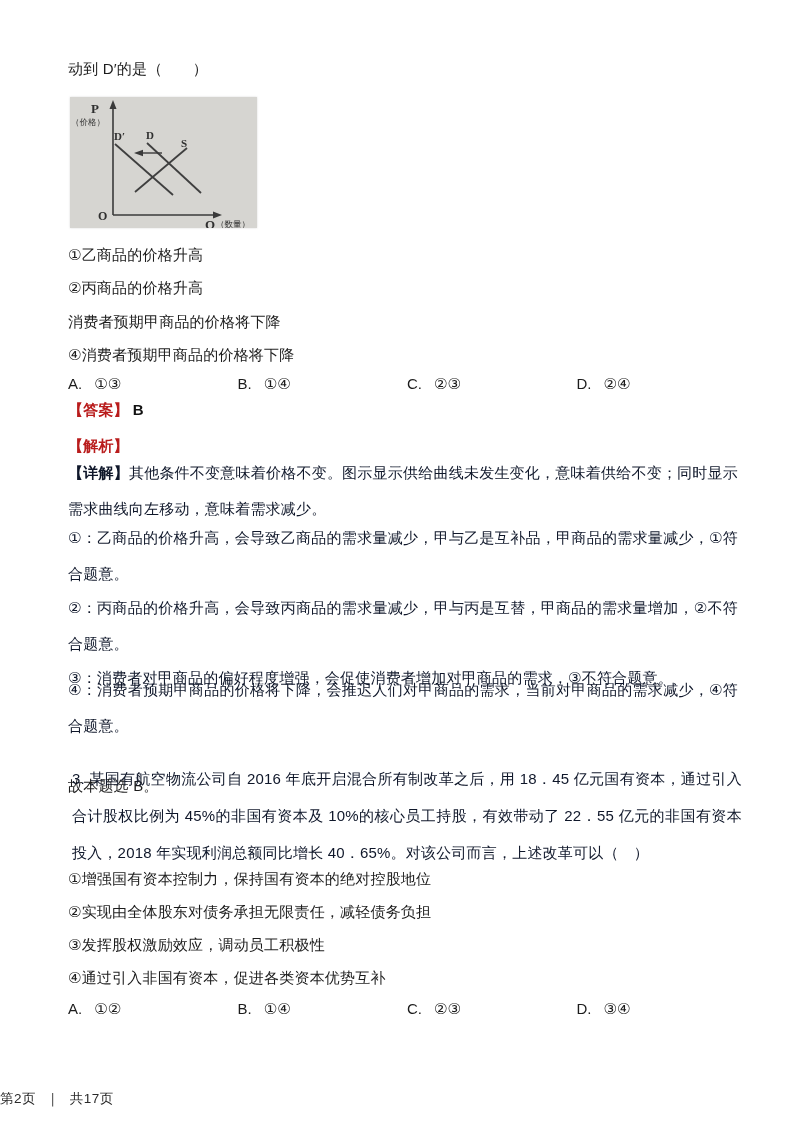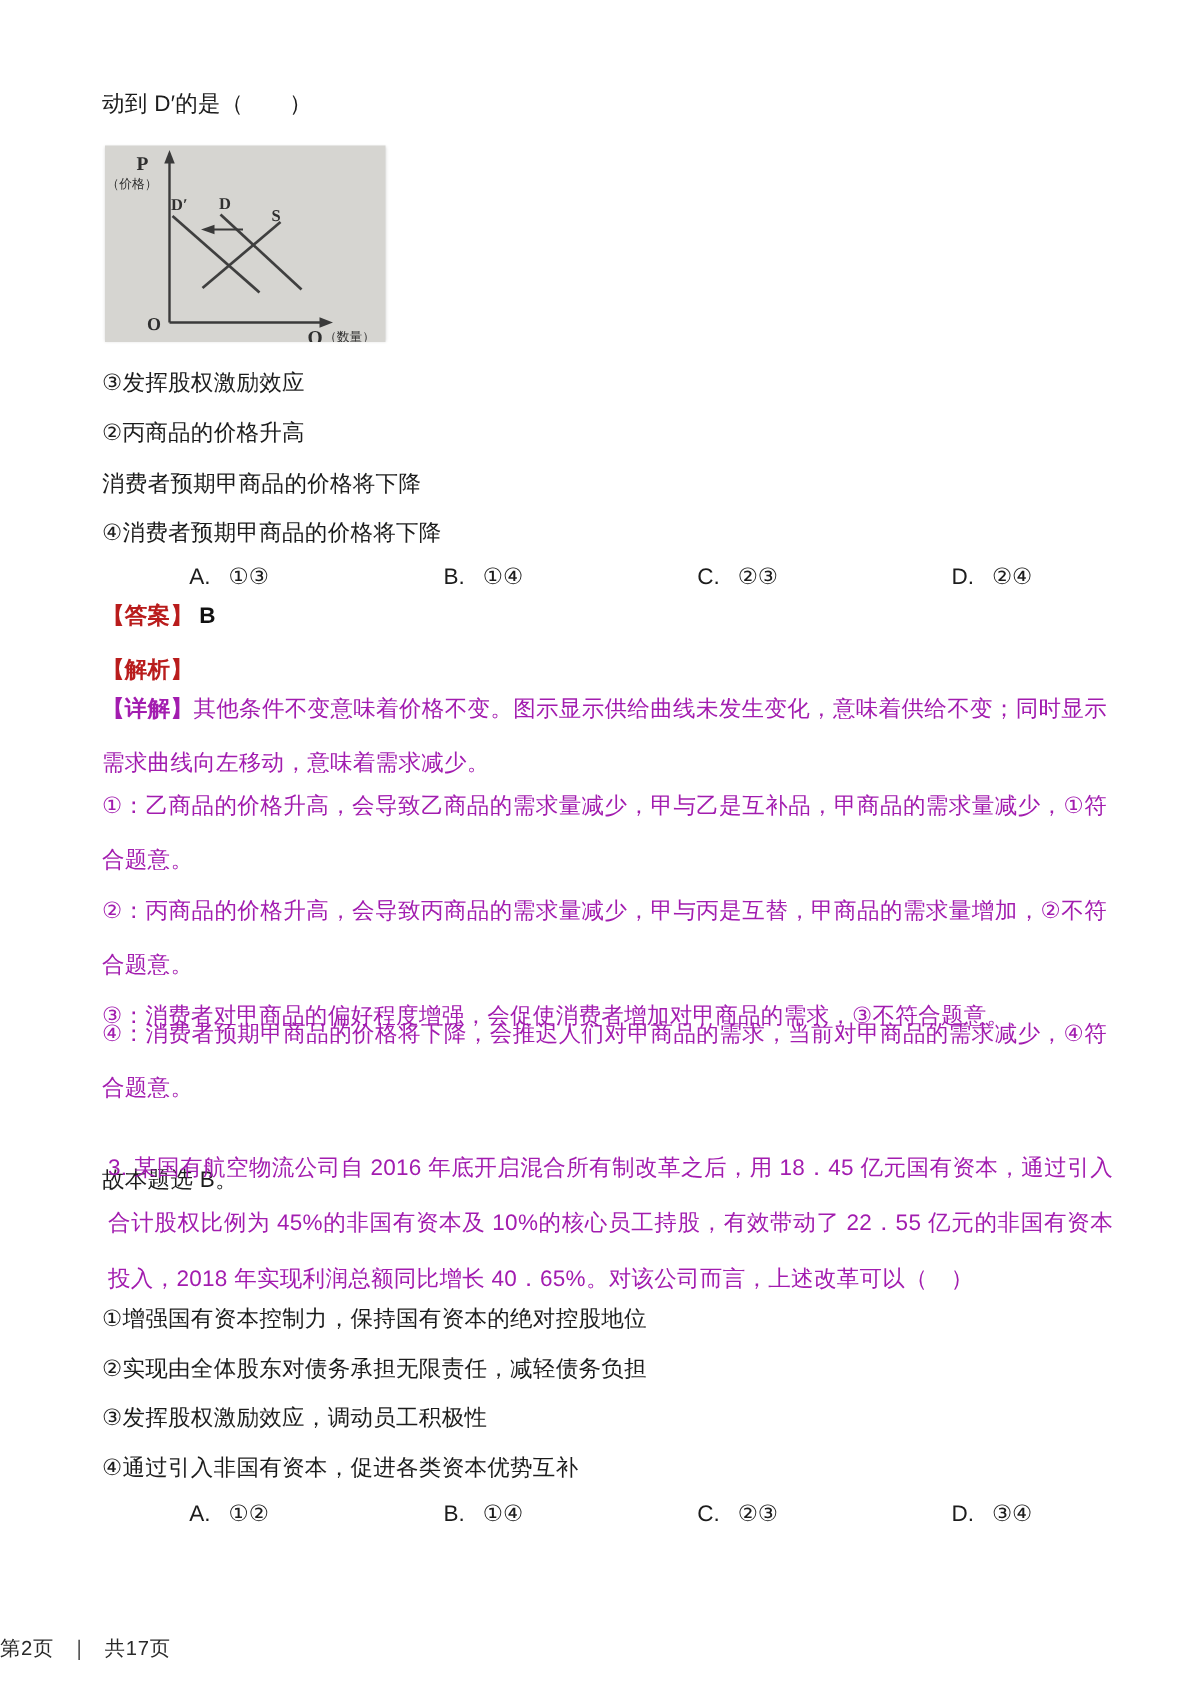--- a/index.html
+++ b/index.html
@@ -16,34 +16,34 @@
     font-size: 15px;
     letter-spacing: 0.2px;
     color: #1c1c1c;
     white-space: nowrap;
   }
   .para {
     font-size: 15px;
     letter-spacing: 0.2px;
     line-height: 36px;
     text-align: justify;
-    color: #a21caf;
+    color: #0f172a;
     width: 670px;
   }
   .stem {
     line-height: 37px;
   }
   .tag-blue { color: #b91c1c; font-weight: 700; }
   .answer-val { color: #111; font-weight: 700; margin-left: 4px; }
   .choices-row {
     display: flex;
     width: 678px;
     font-size: 15px;
   }
-  .choice { width: 25%; white-space: nowrap; text-align: center; }
+  .choice { width: 25%; white-space: nowrap; }
   .choice .c-label { margin-right: 12px; }
   .graph-box {
     background: #d6d5d1;
     box-shadow: 0 0 2px rgba(0,0,0,0.15);
   }
   .footer {
     left: 0; right: 0;
     text-align: left;
     font-size: 13.5px;
     color: #2a2a2a;
@@ -81,21 +81,21 @@
     <text x="1" y="28" font-size="8.5" class="cjk-small">（价格）</text>
     <text x="44" y="43" font-size="11" class="serif-label">D′</text>
     <text x="76" y="42" font-size="11" class="serif-label">D</text>
     <text x="111" y="50" font-size="11" class="serif-label">S</text>
     <text x="28" y="123" font-size="12" class="serif-label">O</text>
     <text x="135" y="132" font-size="13" class="serif-label">Q</text>
     <text x="146" y="130" font-size="8.5" class="cjk-small">（数量）</text>
   </svg>
 </div>
 
-<div class="abs txt" style="left:68px; top:246px;">③发挥股权激励效应</div>
+<div class="abs txt" style="left:68px; top:246px;">①乙商品的价格升高</div>
 <div class="abs txt" style="left:68px; top:279px;">②丙商品的价格升高</div>
 <div class="abs txt" style="left:68px; top:313px;">消费者预期甲商品的价格将下降</div>
 <div class="abs txt" style="left:68px; top:346px;">④消费者预期甲商品的价格将下降</div>
 
 <div class="abs choices-row" style="left:68px; top:375px;">
   <span class="choice">
     <span class="c-label">A.</span><span>①③</span>
   </span>
   <span class="choice">
     <span class="c-label">B.</span><span>①④</span>

